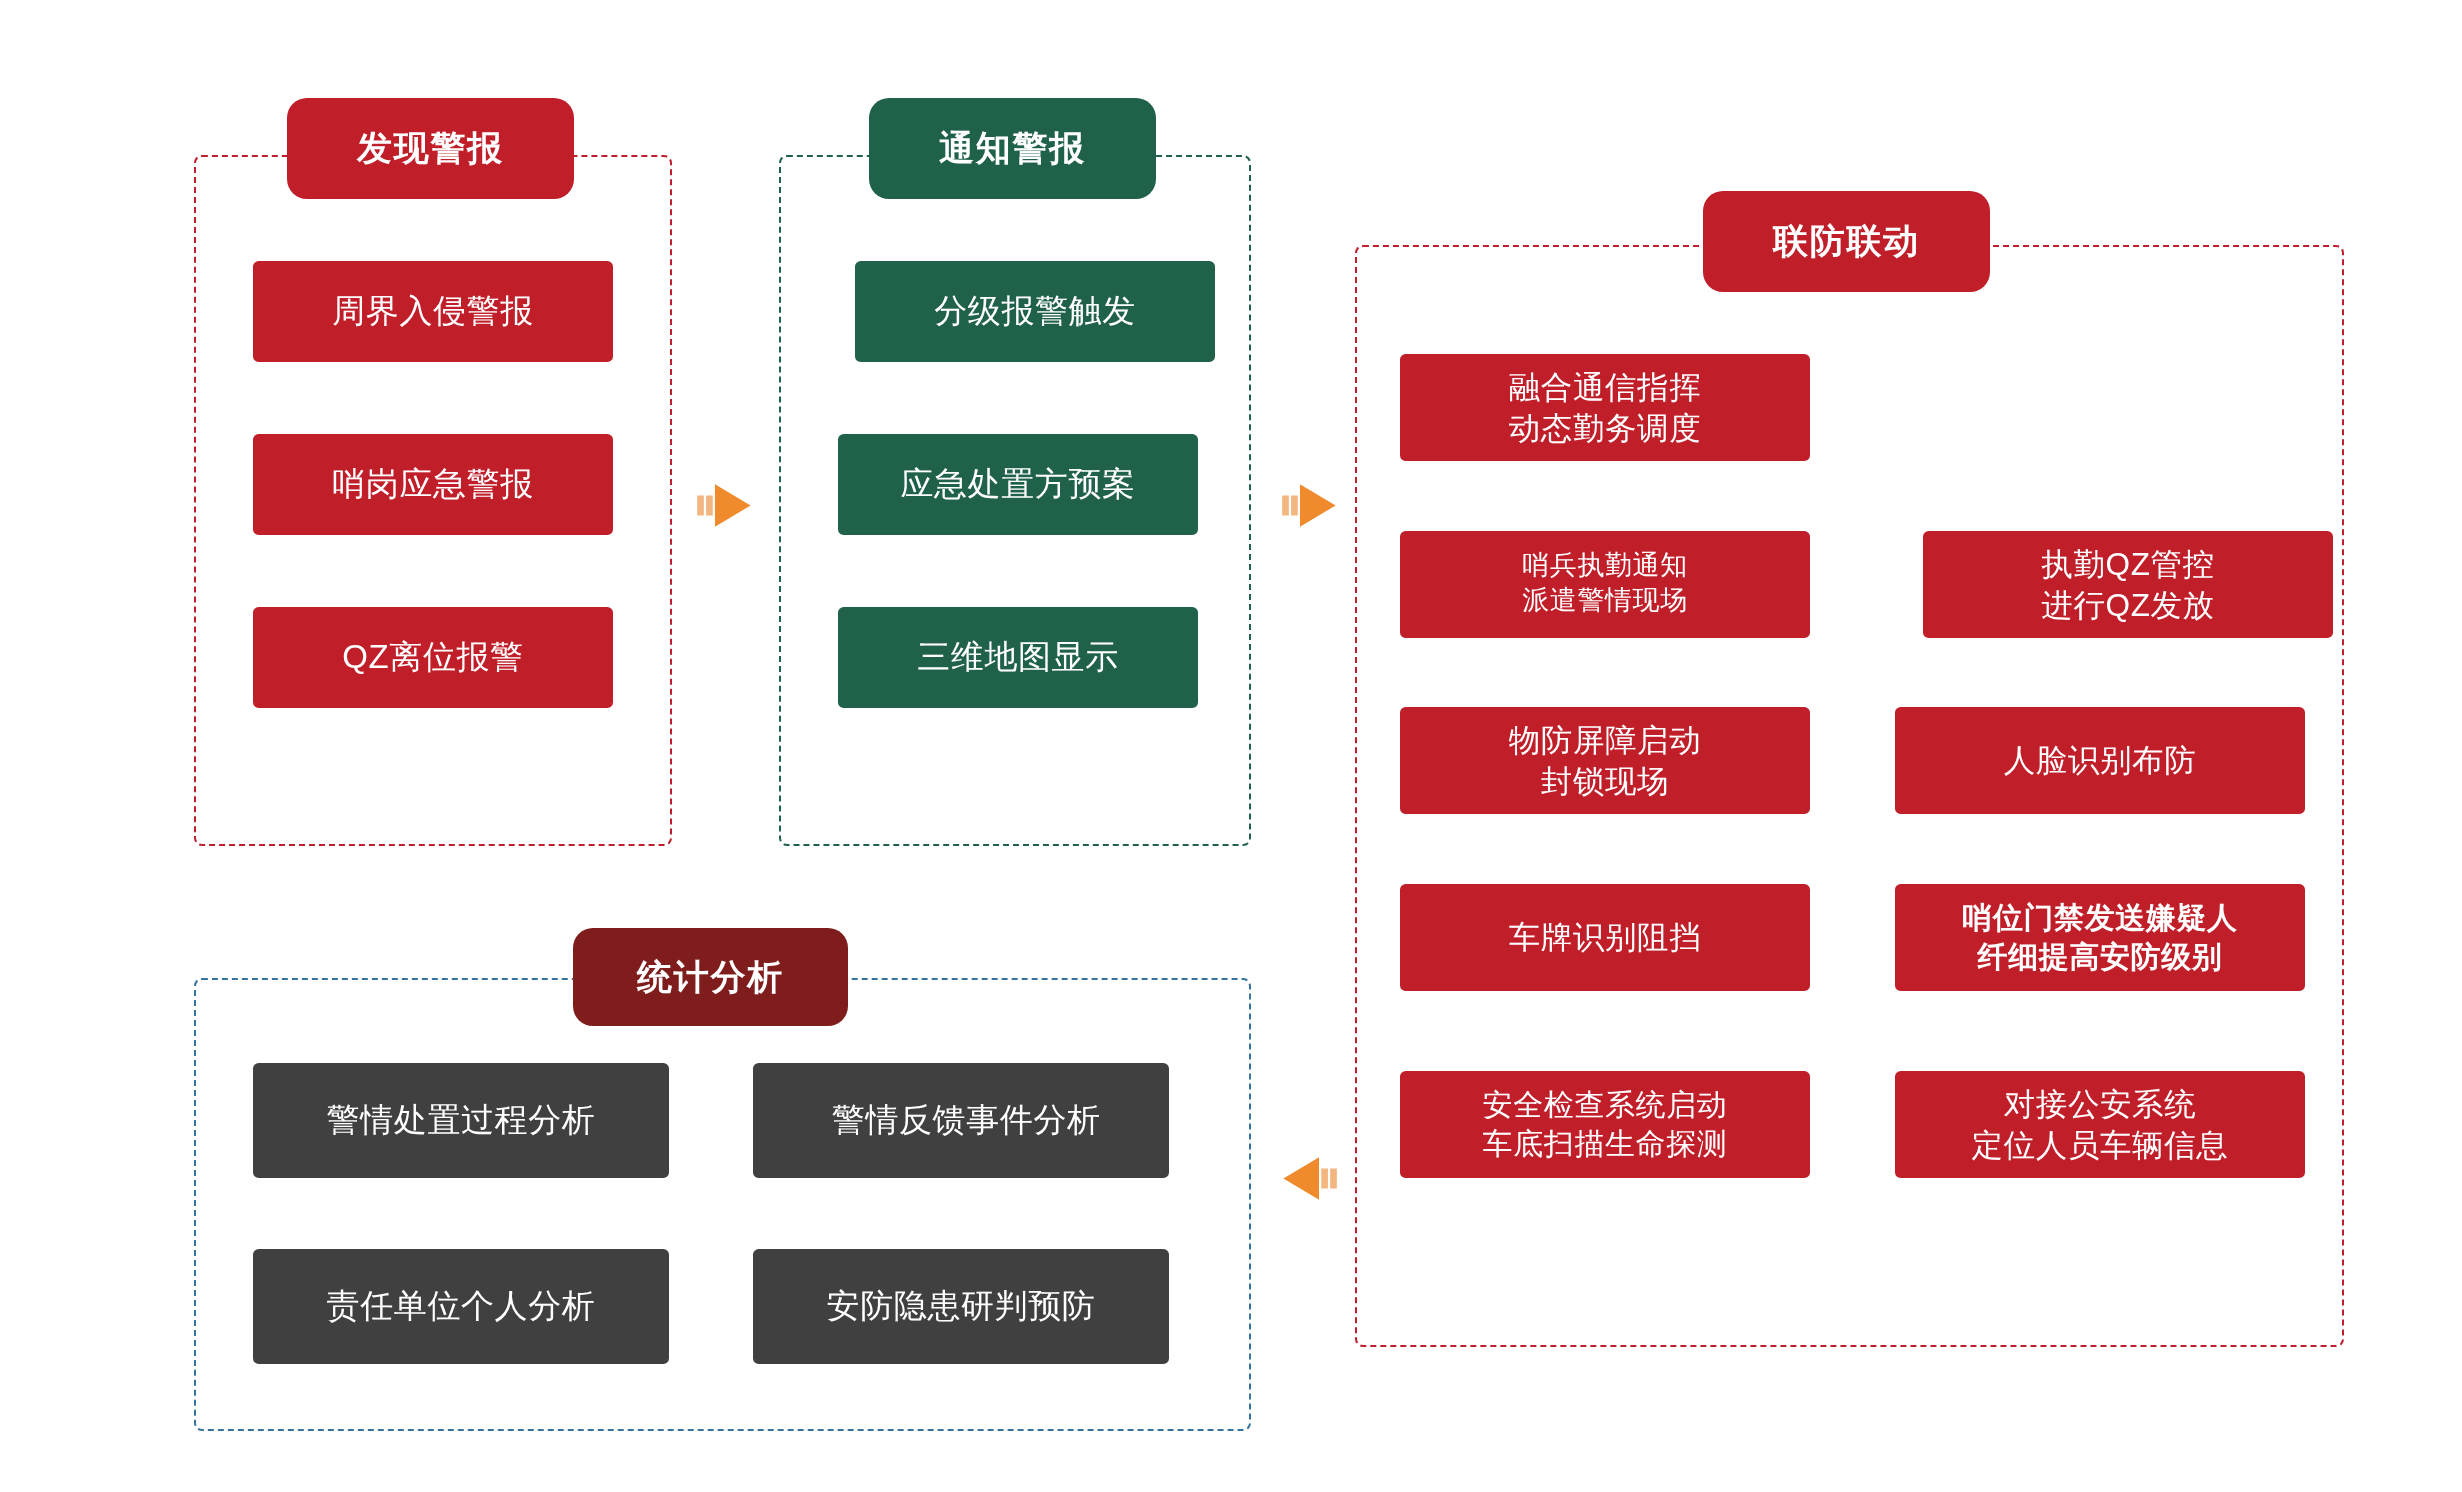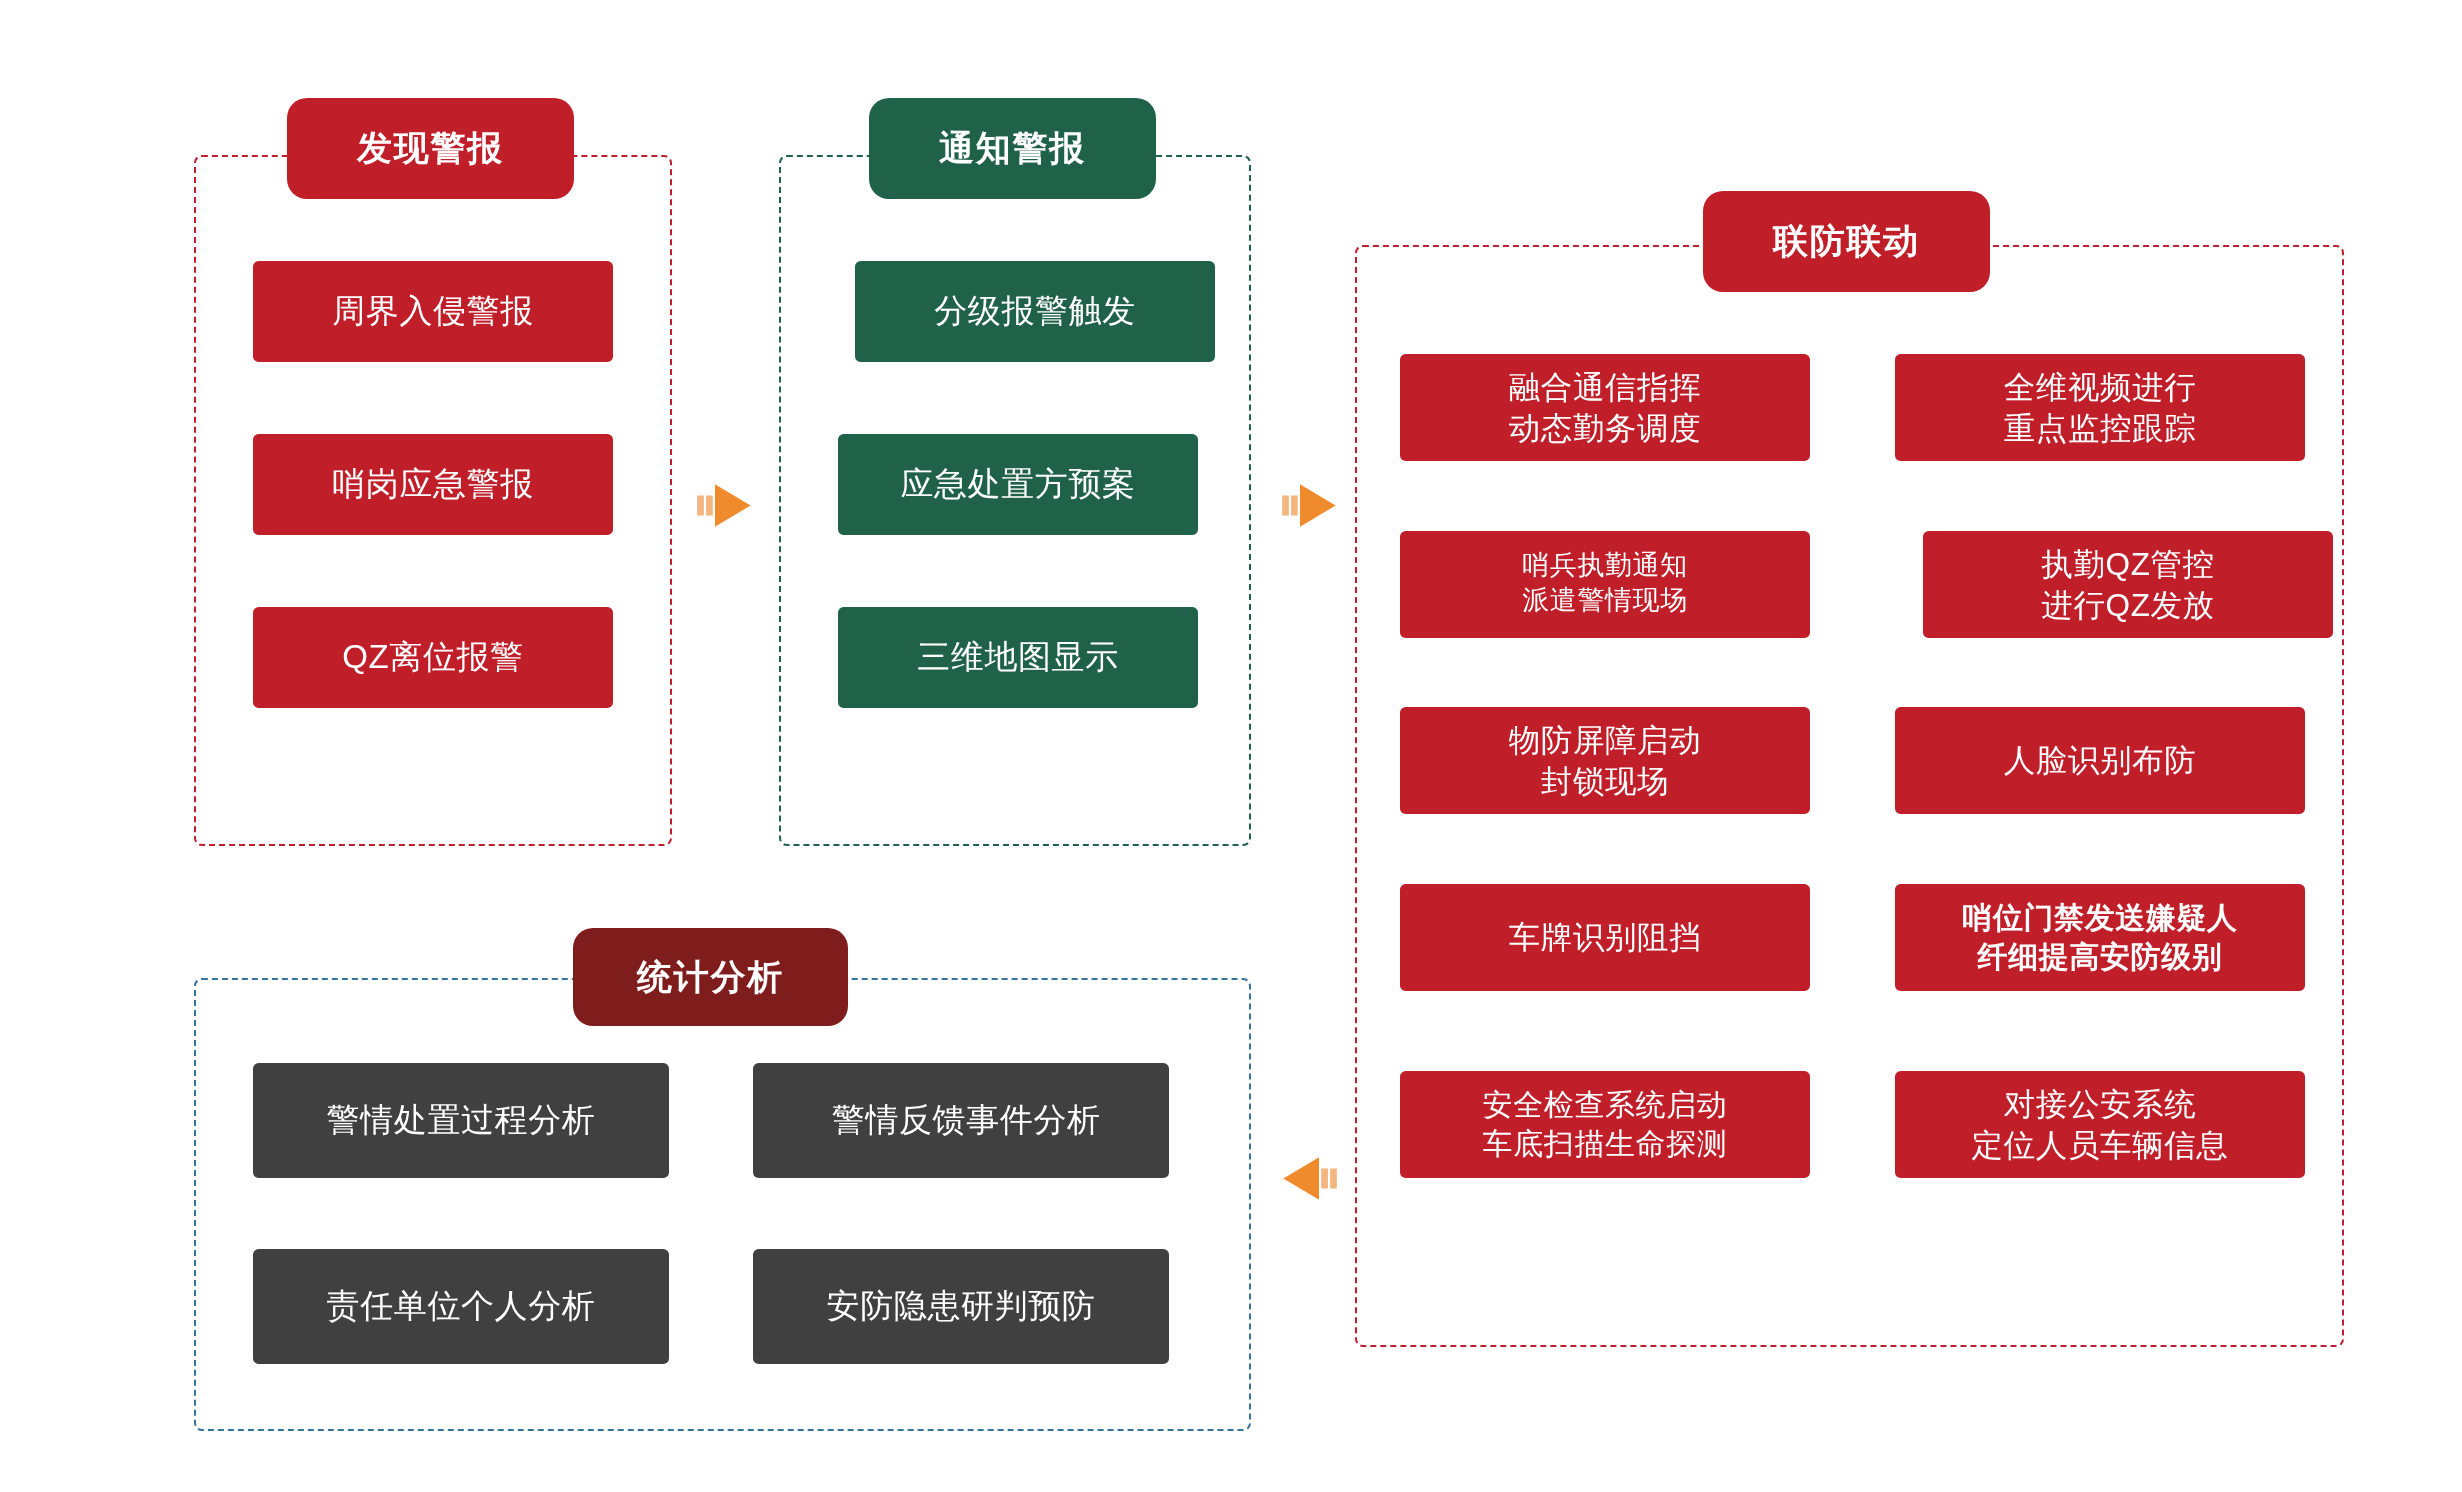--- a/index.html
+++ b/index.html
@@ -140,26 +140,20 @@
   <div class="pill red" style="left:1703px; top:191px; width:287px; height:101px; font-size:35px;">
     <span>联防联动</span>
   </div>
 
   <div class="box red" style="left:1400px; top:354px; width:410px; height:107px; font-size:31.5px;">
     <span>
       <span class="line">融合通信指挥</span>
       <span class="line">动态勤务调度</span>
     </span>
   </div>
-  <div class="box red" style="left:1895px; top:354px; width:410px; height:107px; font-size:31.5px;">
-    <span>
-      <span class="line">全维视频进行</span>
-      <span class="line">重点监控跟踪</span>
-    </span>
-  </div>
 
   <div class="box red" style="left:1400px; top:531px; width:410px; height:107px; font-size:27px;font-family:Liberation Mono, monospace;">
     <span>
       <span class="line">哨兵执勤通知</span>
       <span class="line">派遣警情现场</span>
     </span>
   </div>
   <div class="box red" style="left:1895px; top:531px; width:410px; height:107px; font-size:31.5px;margin-left:28px;">
     <span>
       <span class="line">执勤QZ管控</span>

